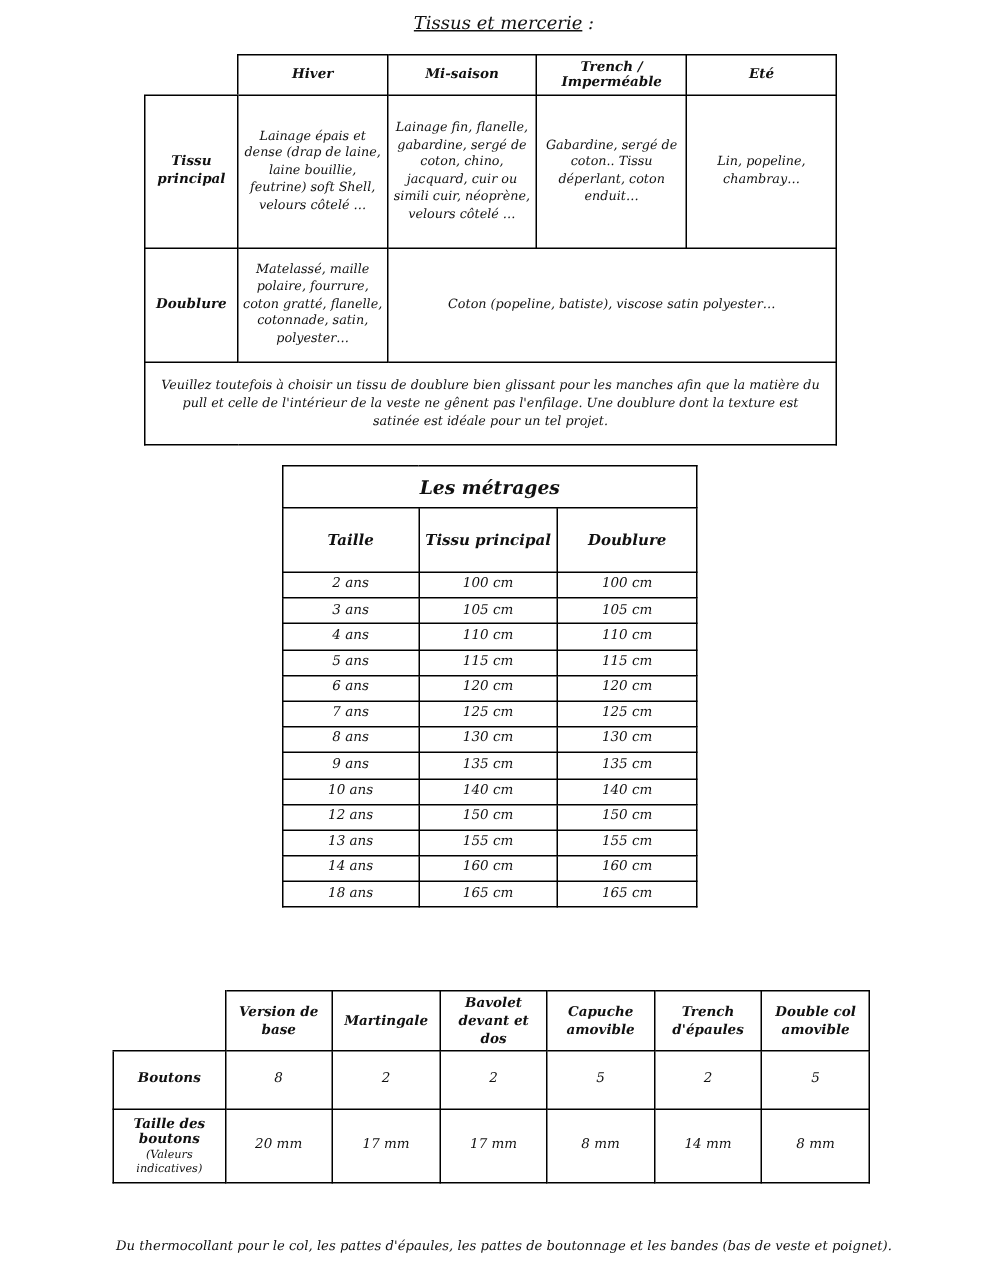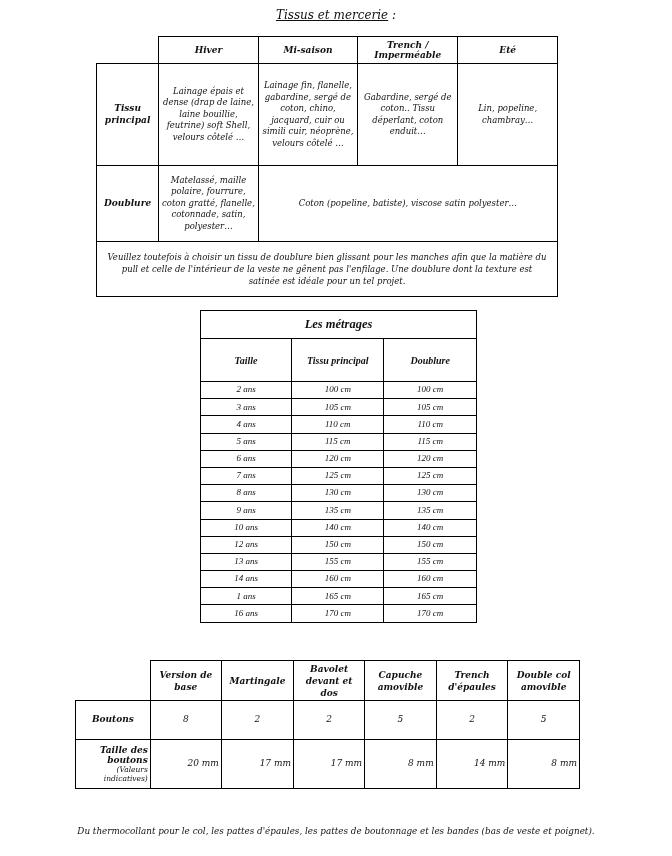--- a/index.html
+++ b/index.html
@@ -17,32 +17,32 @@
   th { font-weight:bold; font-size:9px; }
   td { font-size:8.5px; line-height:11.5px; }
   .rowhead { font-weight:bold; font-size:9px; }
 
   
   #fabrics { left:96px; top:36px; width:462px; }
   #fabrics .blank { border:none; border-bottom:1.3px solid #000; }
   #fabrics .note { font-size:8.5px; line-height:12px; padding:4px 8px; }
 
   
-  #metrages { left:200px; top:310px; width:277px;font-family:Liberation Serif, serif; }
+  #metrages { left:188px; top:310px; width:277px; }
   #metrages .cap { font-size:12.5px; font-weight:bold; height:27px; }
   #metrages .hdr th { height:42px; font-size:10px; }
   #metrages td { height:16.2px; font-size:9px; }
 
   
   #buttons { left:75px; top:660px; width:505px; }
   #buttons .blank { border:none; border-bottom:1.3px solid #000; border-right:1.3px solid #000; }
   #buttons th { height:39px; font-size:9px; line-height:12px; }
   #buttons td { font-size:9px; }
   #buttons .r1 td { height:38px; }
-  #buttons .r2 td { height:48px;text-align:right; }
+  #buttons .r2 td { height:48px; }
   .small { font-weight:normal; font-size:7.5px; display:block; line-height:9px; }
 
   .footer {
     position:absolute; left:0; width:672px; top:825px; text-align:center;
     font-size:8.8px; line-height:13px;
   }
 </style>
 </head>
 <body>
 
@@ -141,28 +141,23 @@
         <td>13 ans</td>
         <td>155 cm</td>
         <td>155 cm</td>
       </tr>
       <tr>
         <td>14 ans</td>
         <td>160 cm</td>
         <td>160 cm</td>
       </tr>
       <tr>
-        <td>1 ans</td>
+        <td>18 ans</td>
         <td>165 cm</td>
         <td>165 cm</td>
-      </tr>
-      <tr>
-        <td>16 ans</td>
-        <td>170 cm</td>
-        <td>170 cm</td>
       </tr>
     </tbody>
 </table>
 
 <table id="buttons">
   <tbody>
       <tr>
     <td class="blank" style="width:72px;"></td>
     <th style="width:68px;">Version de base</th>
     <th style="width:68px;">Martingale</th>

